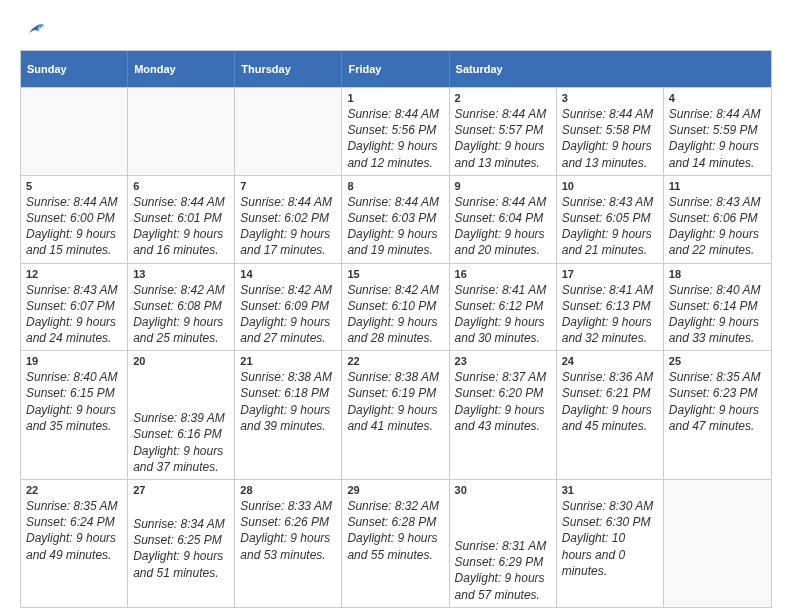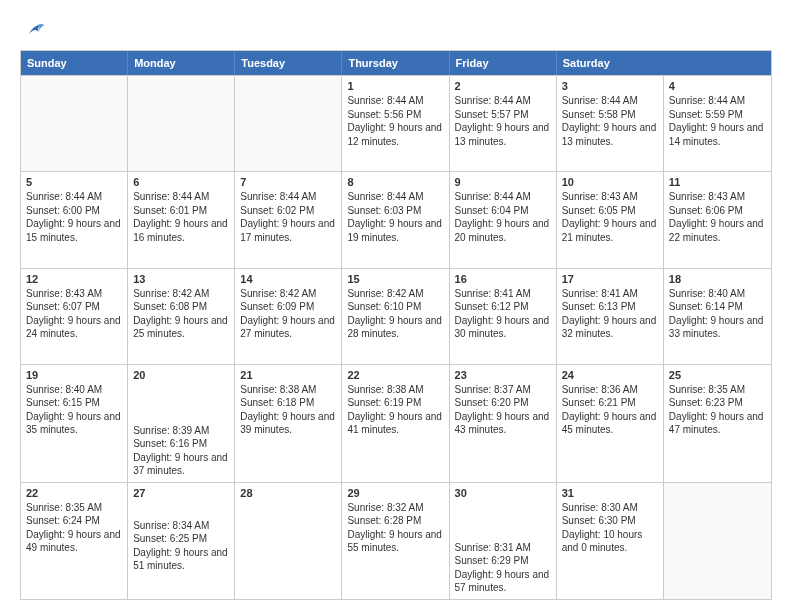--- a/index.html
+++ b/index.html
@@ -63,21 +63,21 @@
     }
     .cal-header-row {
       display: grid;
       grid-template-columns: repeat(7, 1fr);
       background: #3a6fb5;
     }
     .cal-header-cell {
       color: #fff;
       font-size: 11px;
       font-weight: bold;
-      padding: 6px 6px;
+      padding: 12px 6px;
       text-align: left;
       border-right: 1px solid #5588cc;
     }
     .cal-header-cell:last-child { border-right: none; }
     .cal-body {
       display: flex;
       flex-direction: column;
       flex: 1;
     }
     .cal-row {
@@ -97,23 +97,24 @@
     .cal-cell:last-child { border-right: none; }
     .cal-cell.empty { background: #f9f9f9; }
     .cell-day {
       font-size: 11px;
       font-weight: bold;
       color: #333;
       margin-bottom: 2px;
       display: block;
     }
     .cell-info {
-      font-size: 10px;
+      font-size: 12px;
       color: #333;
       line-height: 1.35;
+      font-style: italic;
     }
   </style>
 </head>
 <body>
 
 <div class="page">
   <div class="header">
     <div class="logo">
       <div class="logo-text">
         <span class="logo-general"></span>
@@ -127,21 +128,20 @@
     <div class="title-block">
       <h1></h1>
       <h2></h2>
     </div>
   </div>
 
   <div class="calendar">
     <div class="cal-header-row">
     <div class="cal-header-cell">Sunday</div>
         <div class="cal-header-cell">Monday</div>
-        <div class="cal-header-cell">Tuesday</div>
         <div class="cal-header-cell">Thursday</div>
         <div class="cal-header-cell">Friday</div>
         <div class="cal-header-cell">Saturday</div>
       </div>
     <div class="cal-body">
     <div class="cal-row">
           <div class="cal-cell empty"></div>
           <div class="cal-cell empty"></div>
           <div class="cal-cell empty"></div>
           <div class="cal-cell">
@@ -309,20 +309,23 @@
 Daylight: 9 hours and 49 minutes.</div>
           </div>
           <div class="cal-cell">
             <span class="cell-day">27</span>
             <div class="cell-info" style="white-space: pre-line; margin-top: 20px;">Sunrise: 8:34 AM
 Sunset: 6:25 PM
 Daylight: 9 hours and 51 minutes.</div>
           </div>
           <div class="cal-cell">
             <span class="cell-day">28</span>
+            <div class="cell-info" style="white-space: pre-line;">Sunrise: 8:33 AM
+Sunset: 6:26 PM
+Daylight: 9 hours and 53 minutes.</div>
           </div>
           <div class="cal-cell">
             <span class="cell-day">29</span>
             <div class="cell-info" style="white-space: pre-line;">Sunrise: 8:32 AM
 Sunset: 6:28 PM
 Daylight: 9 hours and 55 minutes.</div>
           </div>
           <div class="cal-cell">
             <span class="cell-day">30</span>
             <div class="cell-info" style="white-space: pre-line; margin-top: 42px;">Sunrise: 8:31 AM

